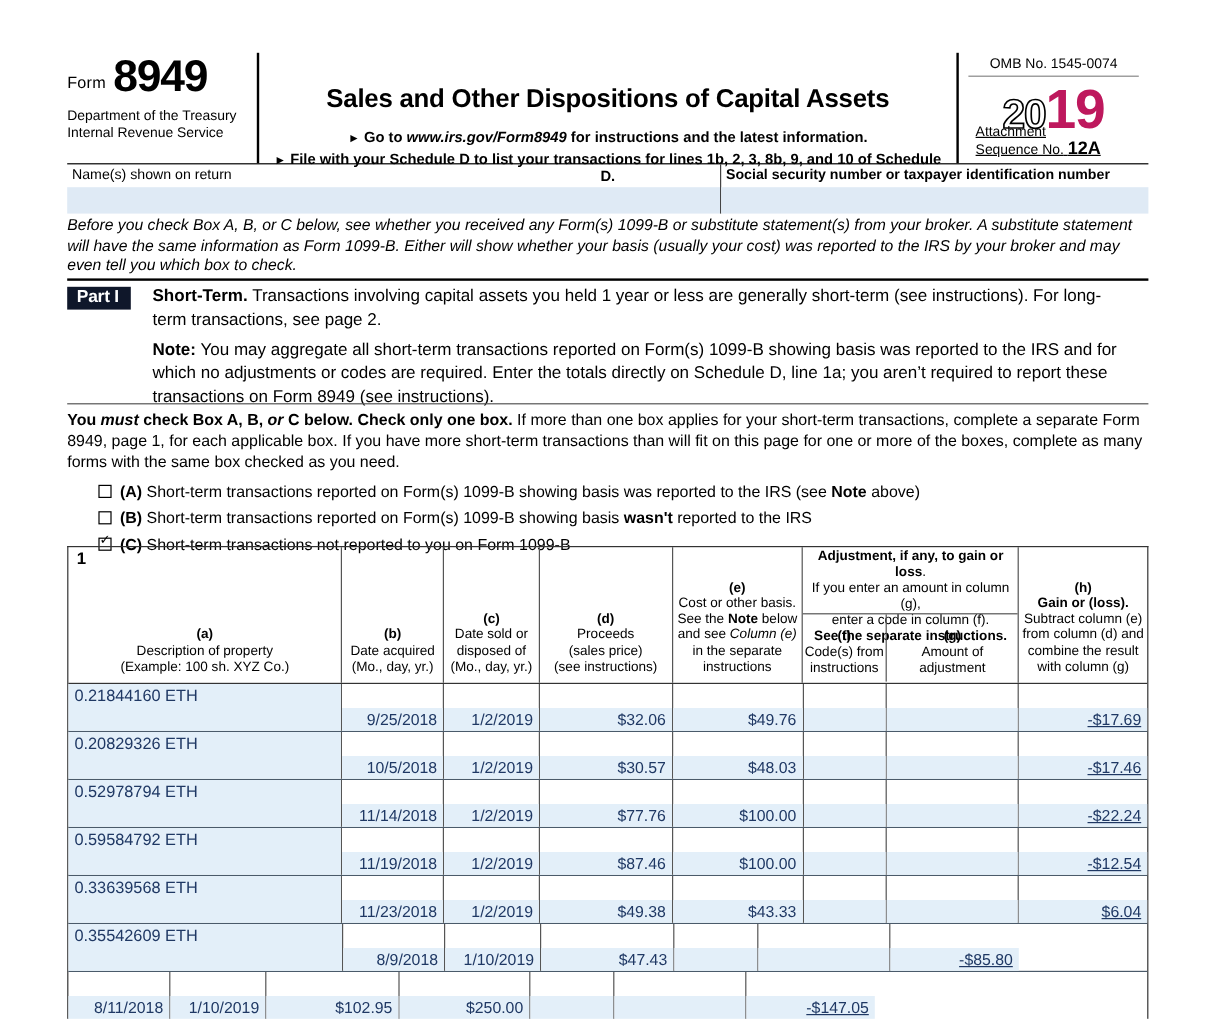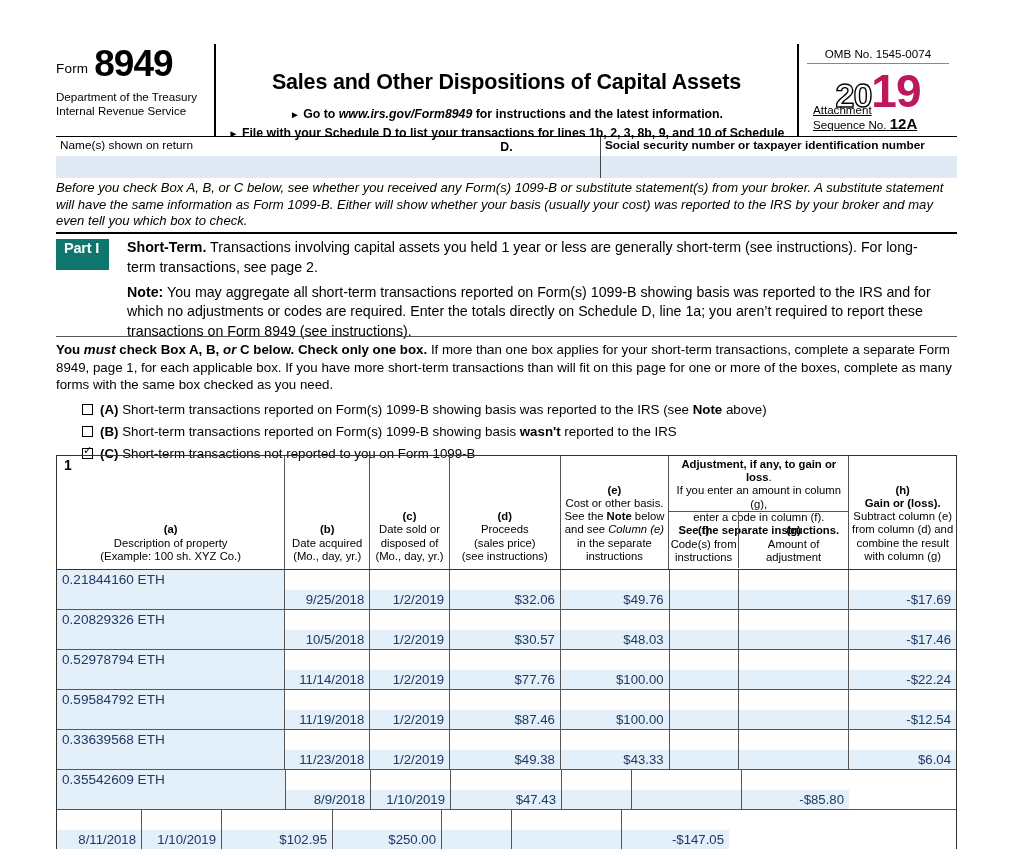--- a/index.html
+++ b/index.html
@@ -77,22 +77,22 @@
   }
 
   
   .partwrap {
     position: absolute; left: 56px; top: 232px; width: 901px;
     border-top: 2.5px solid #000;
     padding-top: 4px;
   }
   .partrow { display: flex; }
   .part-badge {
-    background: #0f766e; color: #fff; font-weight: bold; font-size: 14.5px;
-    padding: 2px 10px 3px 8px; height: 31px; line-height: 15px;
+    background: #0f172a; color: #fff; font-weight: bold; font-size: 14.5px;
+    padding: 2px 10px 3px 8px; height: 19px; line-height: 15px;
     margin-top: 1px; letter-spacing:-.2px;
   }
   .part-body { margin-left: 18px; font-size: 14.2px; line-height: 19.8px; width: 818px; }
   .part-body b { font-weight: bold; }
   .note-p { margin-top: 5px; }
 
   
   .mustwrap {
     position: absolute; left: 56px; top: 336px; width: 901px;
     border-top: 1.3px solid #555; padding-top: 4px;
@@ -157,21 +157,21 @@
   .trow {
     display: flex; height: 40px;
     border-top: 1.6px solid #4a5a6a;
   }
   .trow:first-of-type { border-top: 1.6px solid #333; }
   .td {
     border-right: 1.3px solid #555; position: relative;
     font-size: 13.2px; color: #1f3864;
     display: flex; flex-direction: column;
   }
-  .td:last-child { border-right: none; }
+  .td:last-child { border-right: none; text-decoration: underline; }
   .sub {
     height: 20px; line-height: 20px; padding: 0 5px;
     white-space: nowrap; overflow: hidden;
   }
   .sub.shade { background: #e3eff9; }
   .sub.l { text-align: left; }
   .sub.r { text-align: right; }
   .sub.c { text-align: center; }
   .desc-cell .sub.l { font-size: 13.6px; }
 </style>

